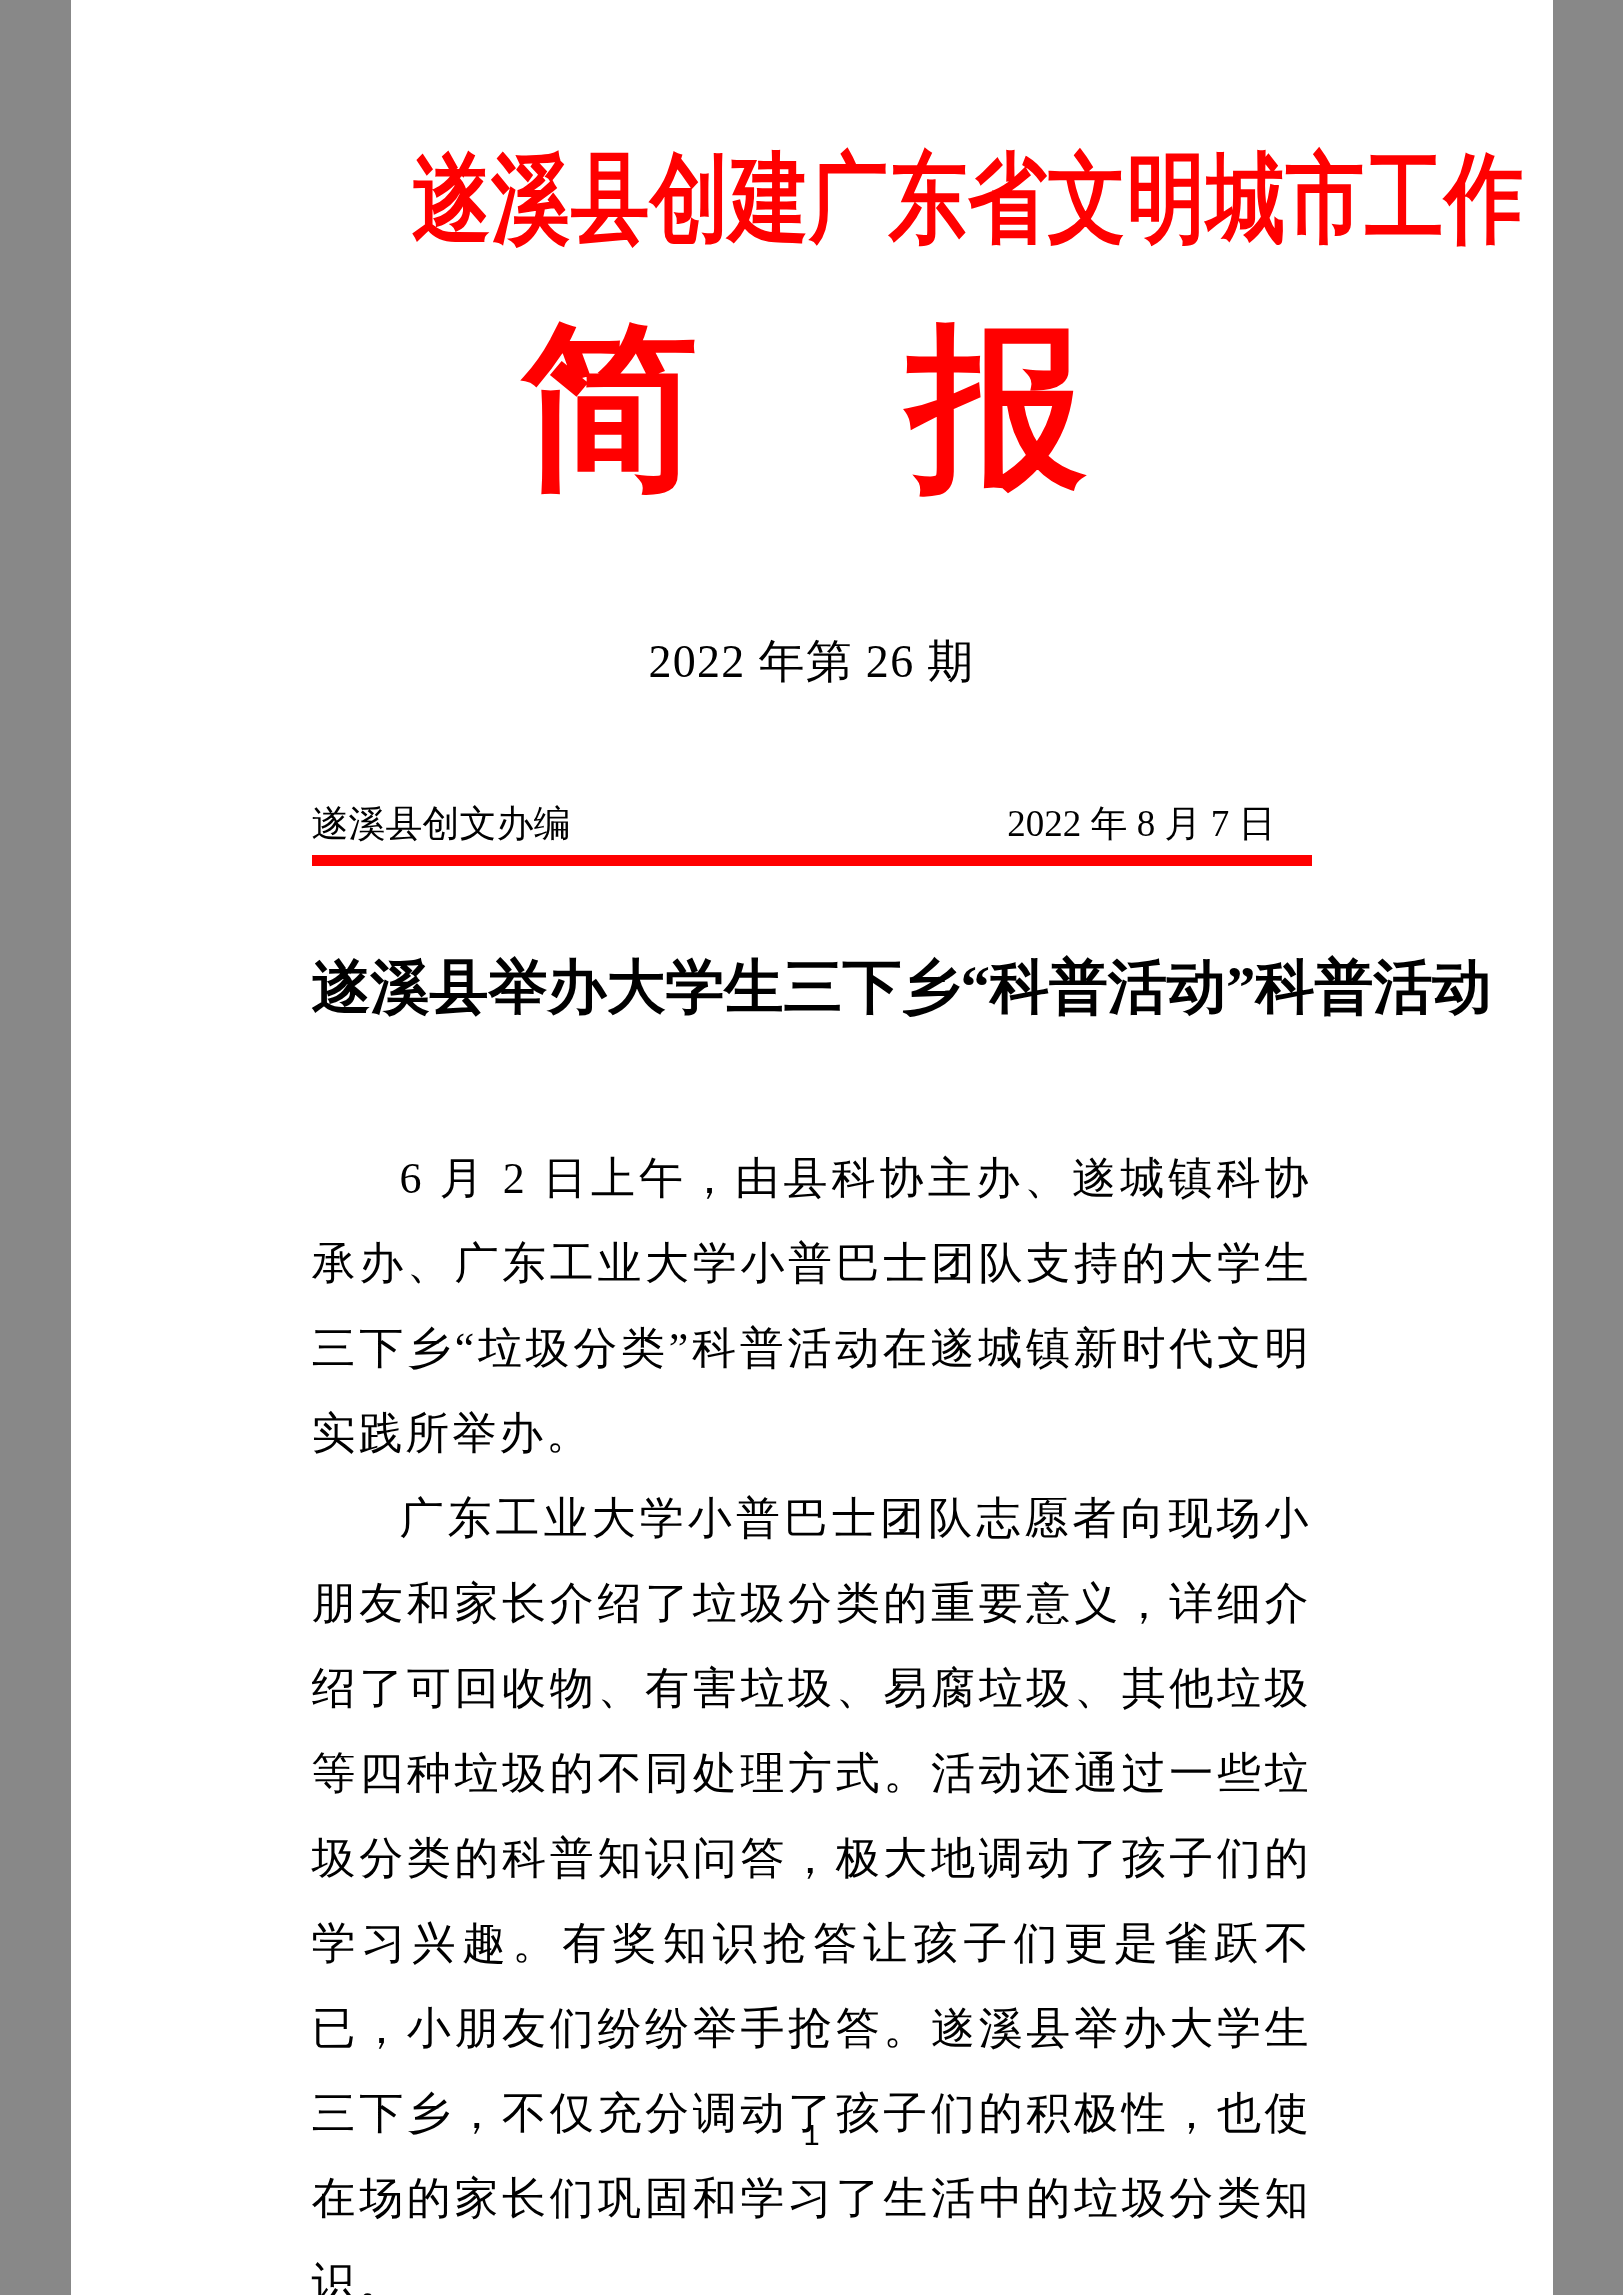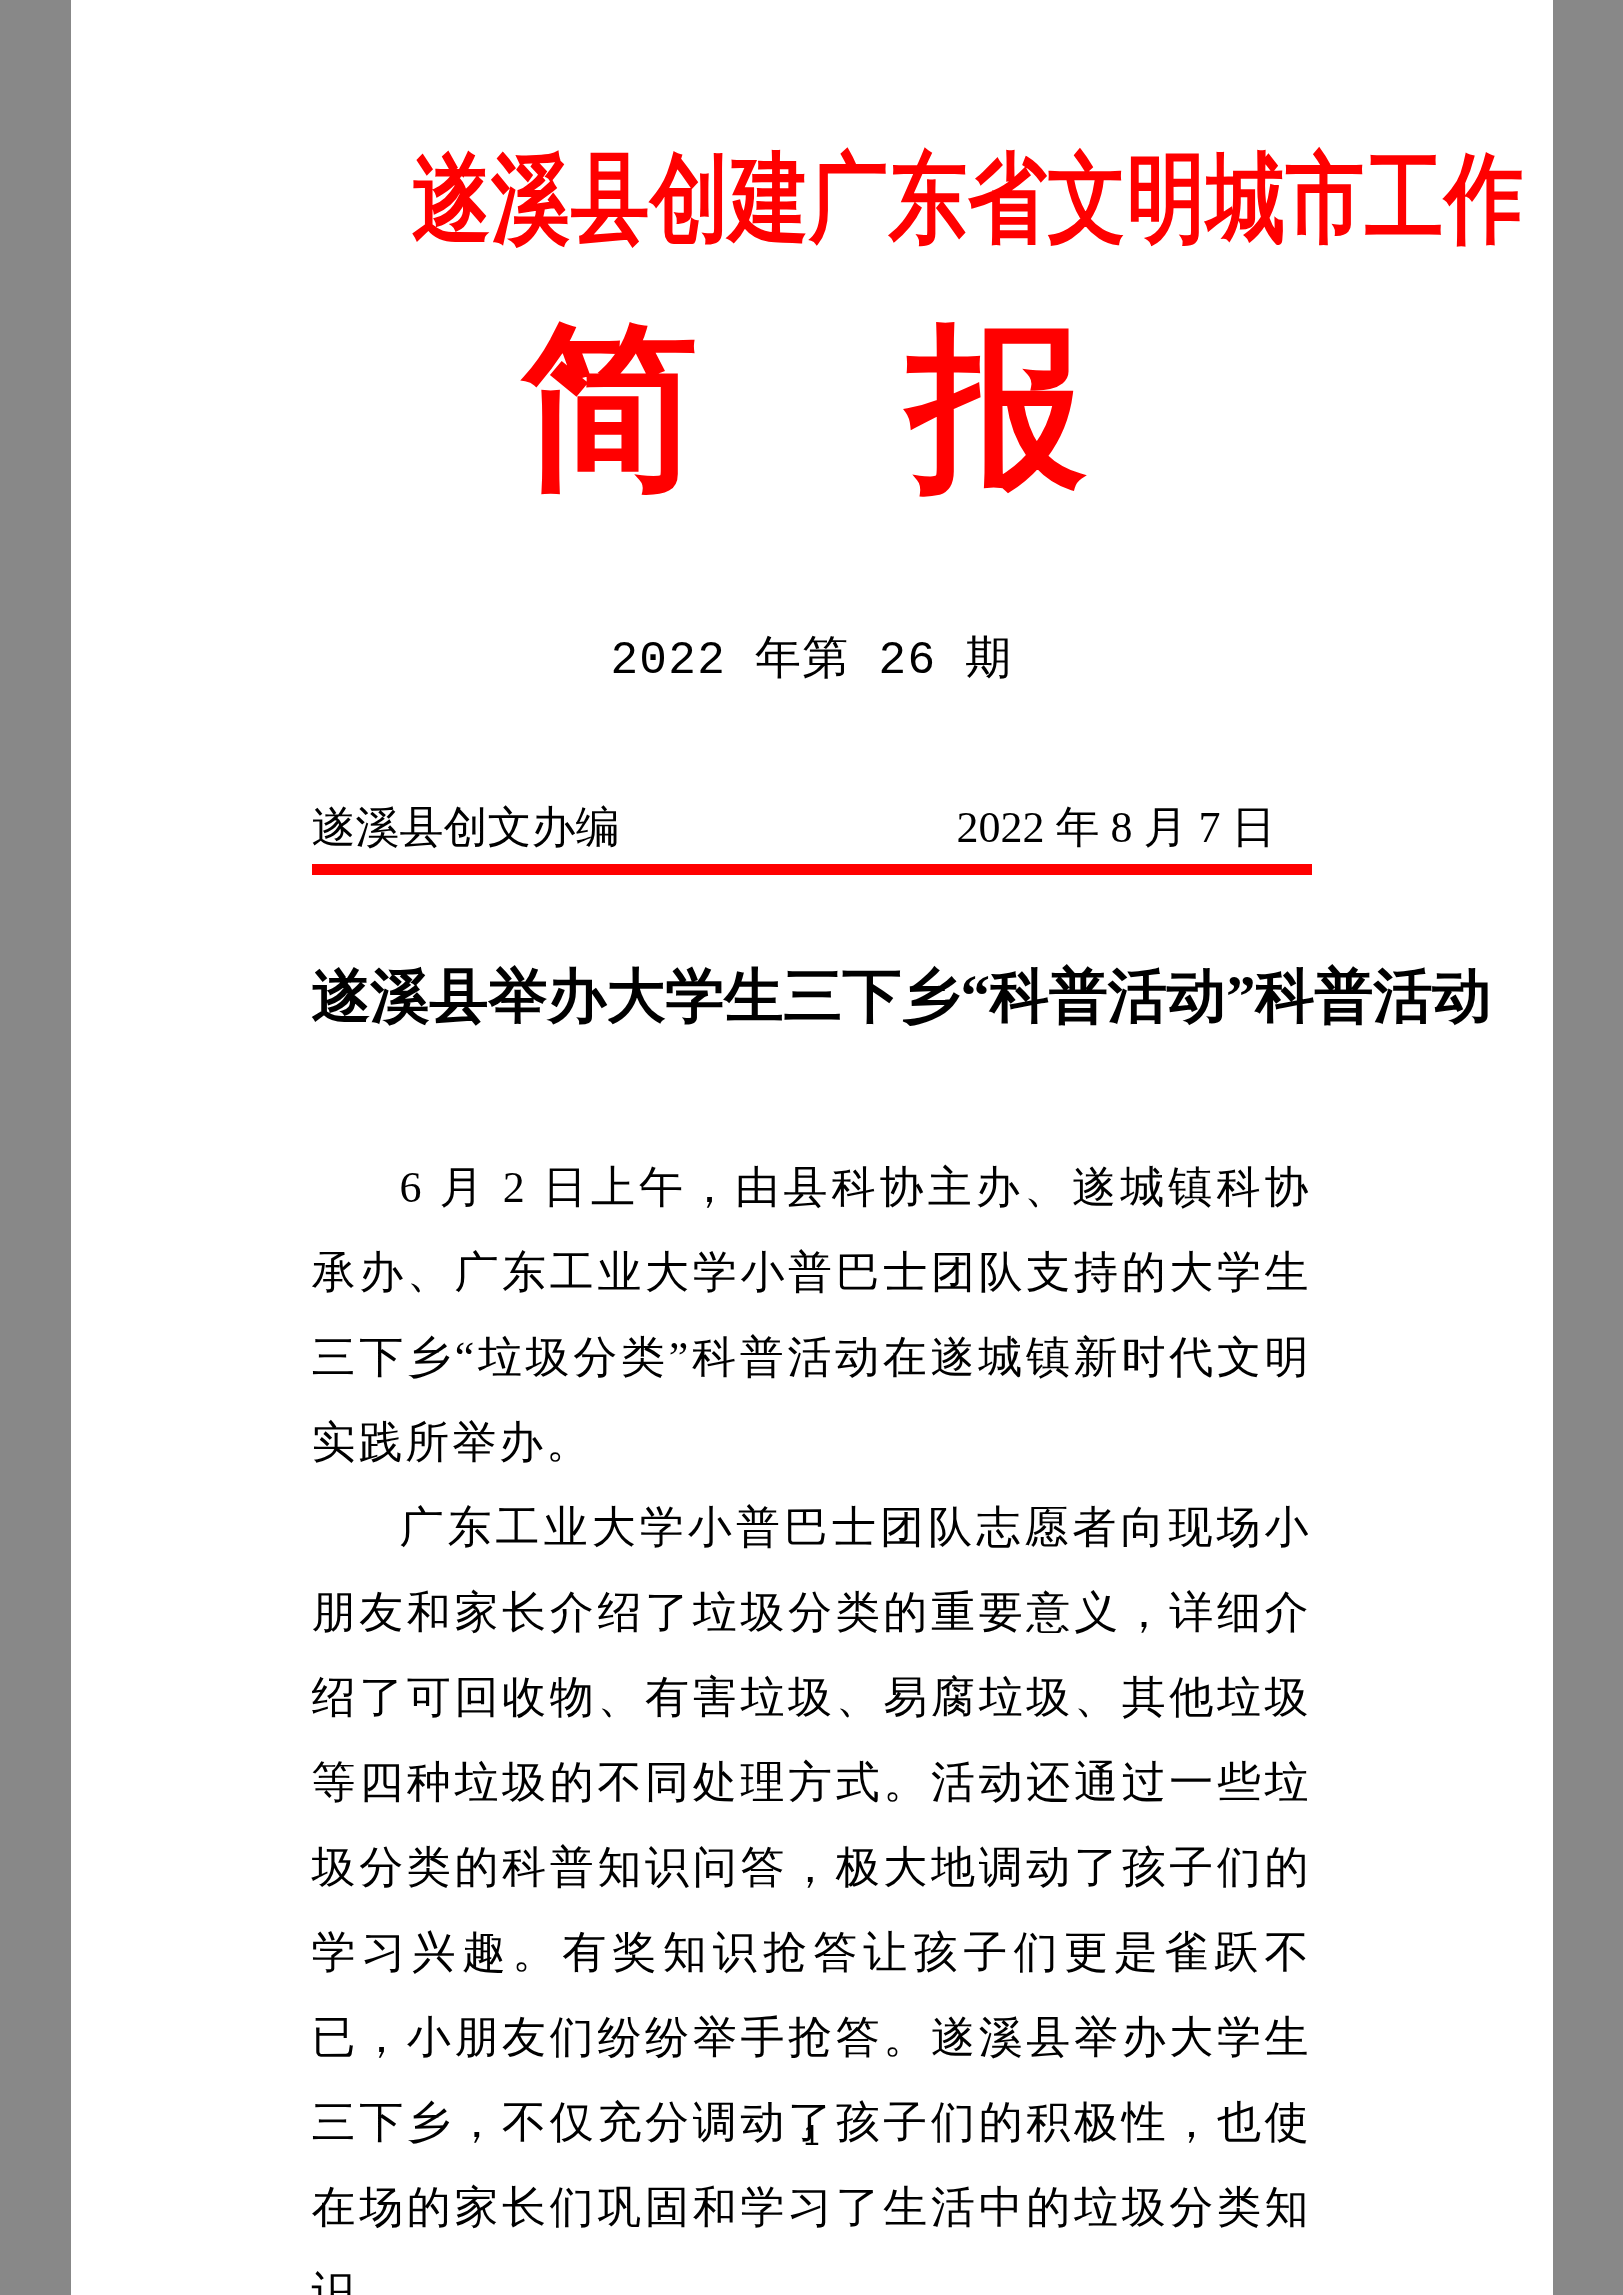--- a/index.html
+++ b/index.html
@@ -40,28 +40,27 @@
     text-align: center;
     letter-spacing: 15.7px;
     white-space: nowrap;
   }
   .issue-line {
     margin-top: 131px;
     font-size: 46px;
     line-height: 1.2;
     text-align: center;
     letter-spacing: 1.3px;
-    font-family: Liberation Mono, monospace;
   }
   .editor-row {
     margin-top: 113px;
     display: flex;
     justify-content: space-between;
     align-items: flex-end;
-    font-size: 44px;
+    font-size: 37px;
     line-height: 1.2;
   }
   .editor-row .date {
     margin-right: 36px;
   }
   .red-rule {
     margin-top: 9.2px;
     height: 11px;
     background: var(--accent, #ff0000);
     border: none;

